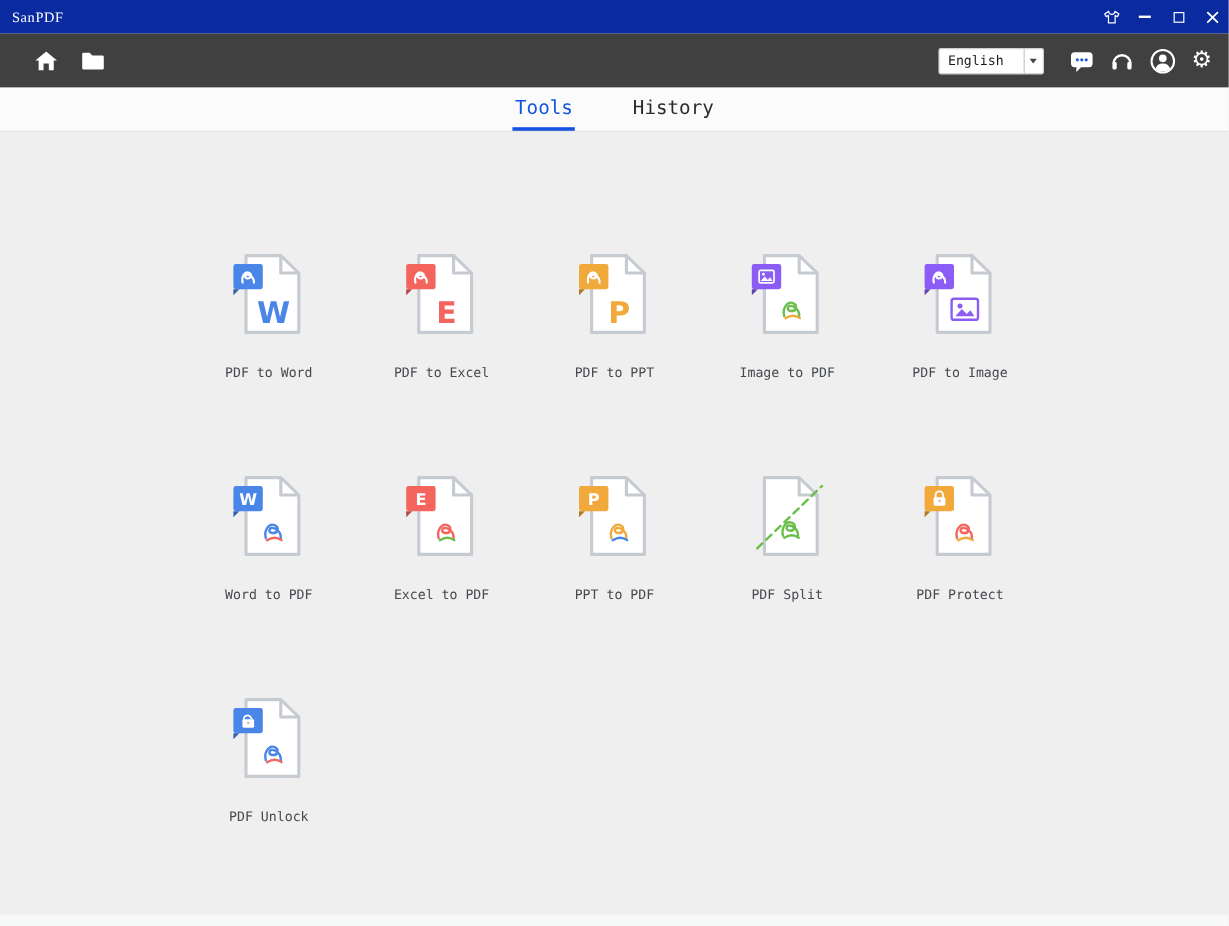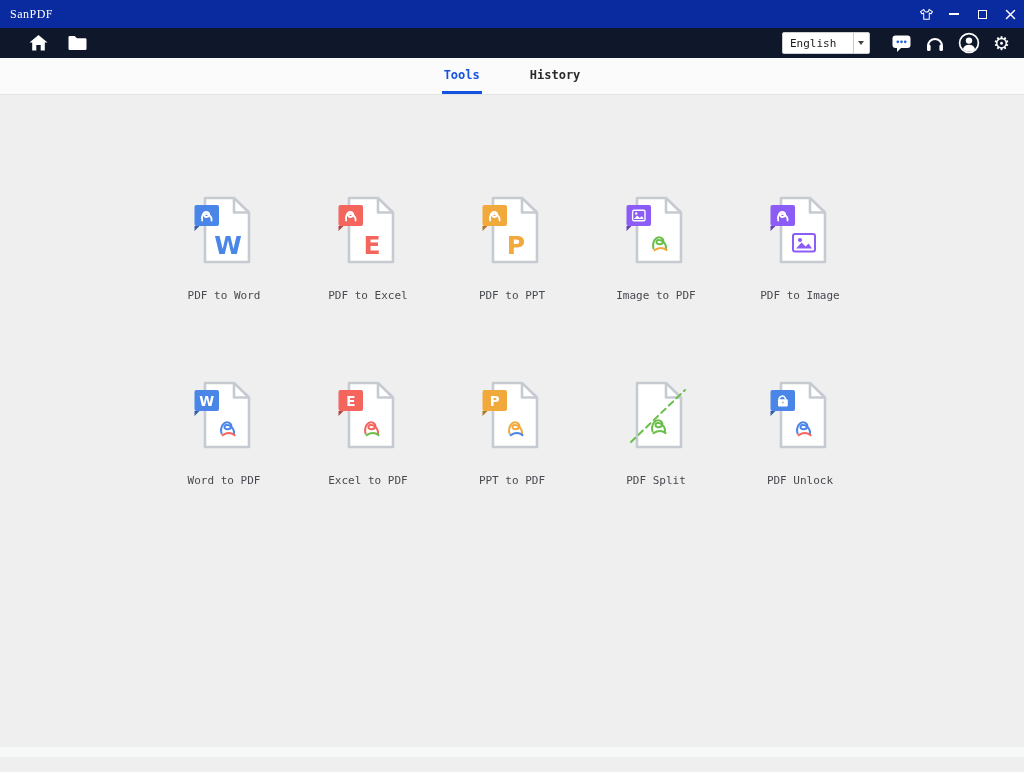--- a/index.html
+++ b/index.html
@@ -15,21 +15,21 @@
   .win-controls { margin-left:auto; display:flex; align-items:center; height:100%; }
   .win-btn {
     width:28px; height:100%; display:flex; align-items:center; justify-content:center;
     cursor:pointer;
   }
   .minimize-bar { width:10px; height:2px; background:#fff; }
   .maximize-box { width:9px; height:9px; border:1.4px solid #fff; }
 
   
   .toolbar {
-    height:30px; background:#0f172a; display:flex; align-items:center;padding-left:12px;
+    height:45px; background:#404040; display:flex; align-items:center;padding-left:12px;
   }
   .toolbar-left { display:flex; align-items:center; gap:18px; margin-left:16px; }
   .tb-icon { display:flex; align-items:center; justify-content:center; cursor:pointer; }
   .toolbar-right { margin-left:auto; display:flex; align-items:center; gap:13px; margin-right:14px; }
   .lang-select {
     display:flex; align-items:center; width:88px; height:22px; background:#fff;
     border:1px solid #cfcfcf; border-radius:2px; cursor:pointer; margin-right:8px;
   }
   .lang-select .lang-value { flex:1; font-size:11px; color:#1a1a1a; padding-left:7px; }
   .lang-select .lang-caret {
@@ -41,21 +41,21 @@
     border-right:3.5px solid transparent; border-top:4.5px solid #444;
   }
   .gear-glyph { font-size:19px; color:#fff; line-height:1; font-family:"DejaVu Sans", sans-serif; }
 
   
   .tabs {
     height:37px; background:#fbfbfb; border-bottom:1px solid #e3e3e3;
     display:flex; justify-content:center; gap:46px;
   }
   .tab {
-    height:100%; display:flex; align-items:center; font-size:12px; font-weight:bold;
+    height:100%; display:flex; align-items:center; font-size:16px; font-weight:normal;
     color:#2b2b2b; cursor:pointer; border-bottom:3px solid transparent; padding:16px 2px;
   }
   .tab.active { color:#1453e0; border-bottom-color:#1453e0; }
 
   
   .main { height:calc(772px - 28px - 45px - 37px); background:#efeff0; position:relative; }
   .tools-grid {
     display:grid; grid-template-columns:repeat(5,144px); row-gap:74px;
     justify-content:center; padding-top:96px;
   }
@@ -287,20 +287,42 @@
             <path d="M22 7 H51 L66 21.5 V71 H22 Z" fill="#ffffff" stroke="#c6cad1" stroke-width="2.6" stroke-linejoin="round"></path>
             <path d="M51 7 V21.5 H66" fill="none" stroke="#c6cad1" stroke-width="2.6" stroke-linejoin="round"></path>
             <path d="M16 66 L70 14" stroke="#6abf4b" stroke-width="2" stroke-dasharray="6 4.5" stroke-linecap="round"></path>
             <g transform="translate(33,39)">
               <path d="M4.5 16.5 C2.8 10 7 3.6 11.8 5.6 C16 7.4 14.6 12.6 10 12.2 C5.6 11.8 7.4 6.2 12 8.4 C15.8 10.2 17.2 13.2 17 16.5" fill="none" stroke="#6abf4b" stroke-width="2" stroke-linecap="round"></path>
               <path d="M5.6 18.2 C9.6 15.6 14.2 15.6 17.6 18.1" fill="none" stroke="#6abf4b" stroke-width="2" stroke-linecap="round"></path>
             </g>
           </svg>
         </div>
         <div class="tool-label">PDF Split</div>
+      </div>
+      <div class="tile">
+        <div class="tool-icon">
+          <svg width="82" height="78" viewBox="0 0 82 78">
+            <path d="M22 7 H51 L66 21.5 V71 H22 Z" fill="#ffffff" stroke="#c6cad1" stroke-width="2.6" stroke-linejoin="round"></path>
+            <path d="M51 7 V21.5 H66" fill="none" stroke="#c6cad1" stroke-width="2.6" stroke-linejoin="round"></path>
+            <path d="M11.5 35 L11.5 40 L16.5 35 Z" fill="rgb(174,122,42)"></path>
+            <rect x="11.5" y="14" width="24.5" height="21" rx="2" fill="#f2a93b"></rect>
+            <g transform="translate(17.3,17.5)">
+              <g transform="translate(0.5,0)">
+                <path d="M2.9 6 V4.1 A3.1 3.1 0 0 1 9.1 4.1 V6" fill="none" stroke="#fff" stroke-width="1.5"></path>
+                <rect x="1.2" y="5.8" width="9.8" height="7.2" rx="1.2" fill="#fff"></rect>
+                <circle cx="6.1" cy="9" r="1.1" fill="rgba(0,0,0,0.25)"></circle>
+              </g>
+            </g>
+            <g transform="translate(34,41)">
+              <path d="M4.5 16.5 C2.8 10 7 3.6 11.8 5.6 C16 7.4 14.6 12.6 10 12.2 C5.6 11.8 7.4 6.2 12 8.4 C15.8 10.2 17.2 13.2 17 16.5" fill="none" stroke="#f4655e" stroke-width="2" stroke-linecap="round"></path>
+              <path d="M5.6 18.2 C9.6 15.6 14.2 15.6 17.6 18.1" fill="none" stroke="#f2a93b" stroke-width="2" stroke-linecap="round"></path>
+            </g>
+          </svg>
+        </div>
+        <div class="tool-label">PDF Protect</div>
       </div>
       <div class="tile">
         <div class="tool-icon">
           <svg width="82" height="78" viewBox="0 0 82 78">
             <path d="M22 7 H51 L66 21.5 V71 H22 Z" fill="#ffffff" stroke="#c6cad1" stroke-width="2.6" stroke-linejoin="round"></path>
             <path d="M51 7 V21.5 H66" fill="none" stroke="#c6cad1" stroke-width="2.6" stroke-linejoin="round"></path>
             <path d="M11.5 35 L11.5 40 L16.5 35 Z" fill="rgb(53,96,167)"></path>
             <rect x="11.5" y="14" width="24.5" height="21" rx="2" fill="#4a86e8"></rect>
             <g transform="translate(17.3,17.5)">
               <g transform="translate(0.5,0)">

